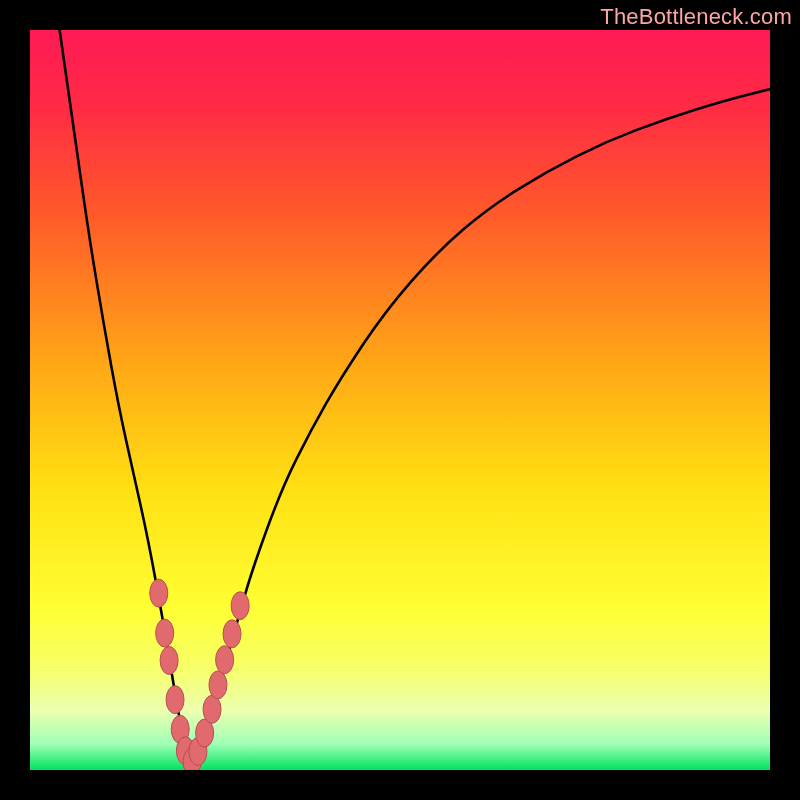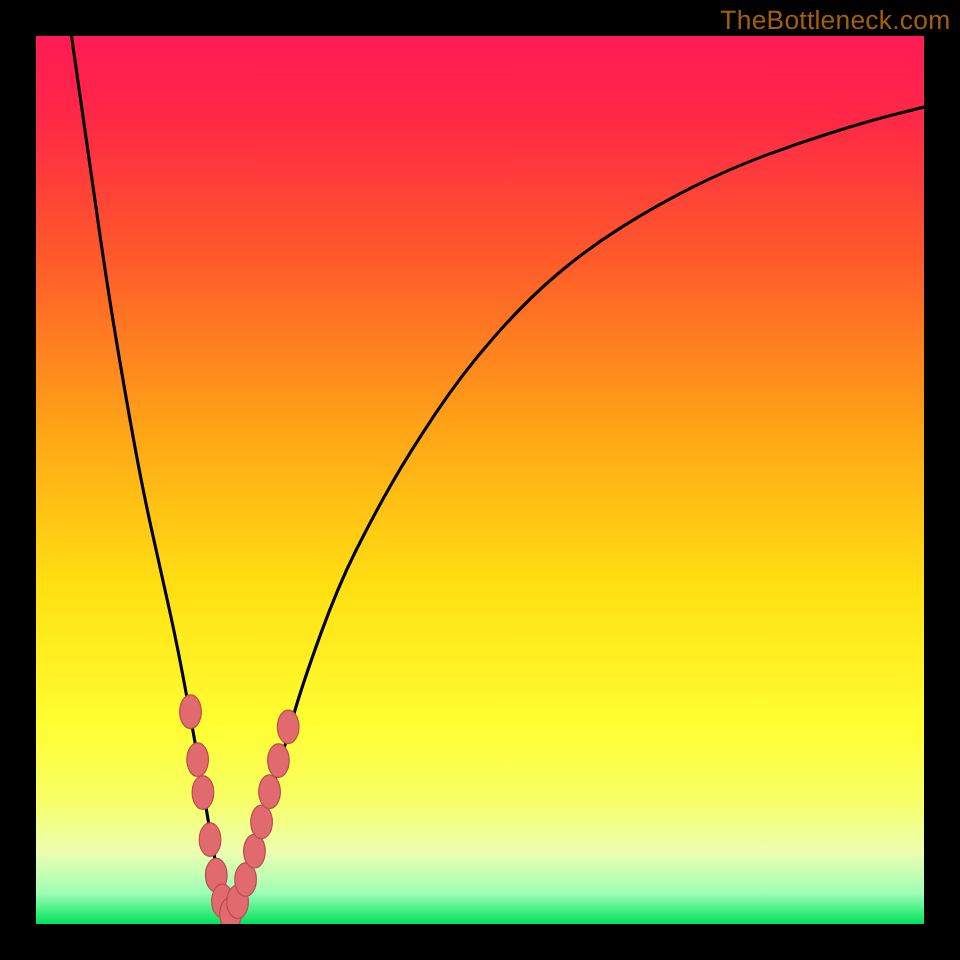--- a/index.html
+++ b/index.html
@@ -21,21 +21,21 @@
     position: absolute;
     left: 30px;
     top: 30px;
     width: 740px;
     height: 740px;
   }
   .watermark {
     position: absolute;
     top: 4px;
     right: 8px;
-    color: #a16207;
+    color: #fca5a5;
     font-size: 22px;
     font-weight: 400;
     letter-spacing: 0.2px;
     user-select: none;
   }
 </style>
 </head>
 <body>
 
 <div class="frame">

